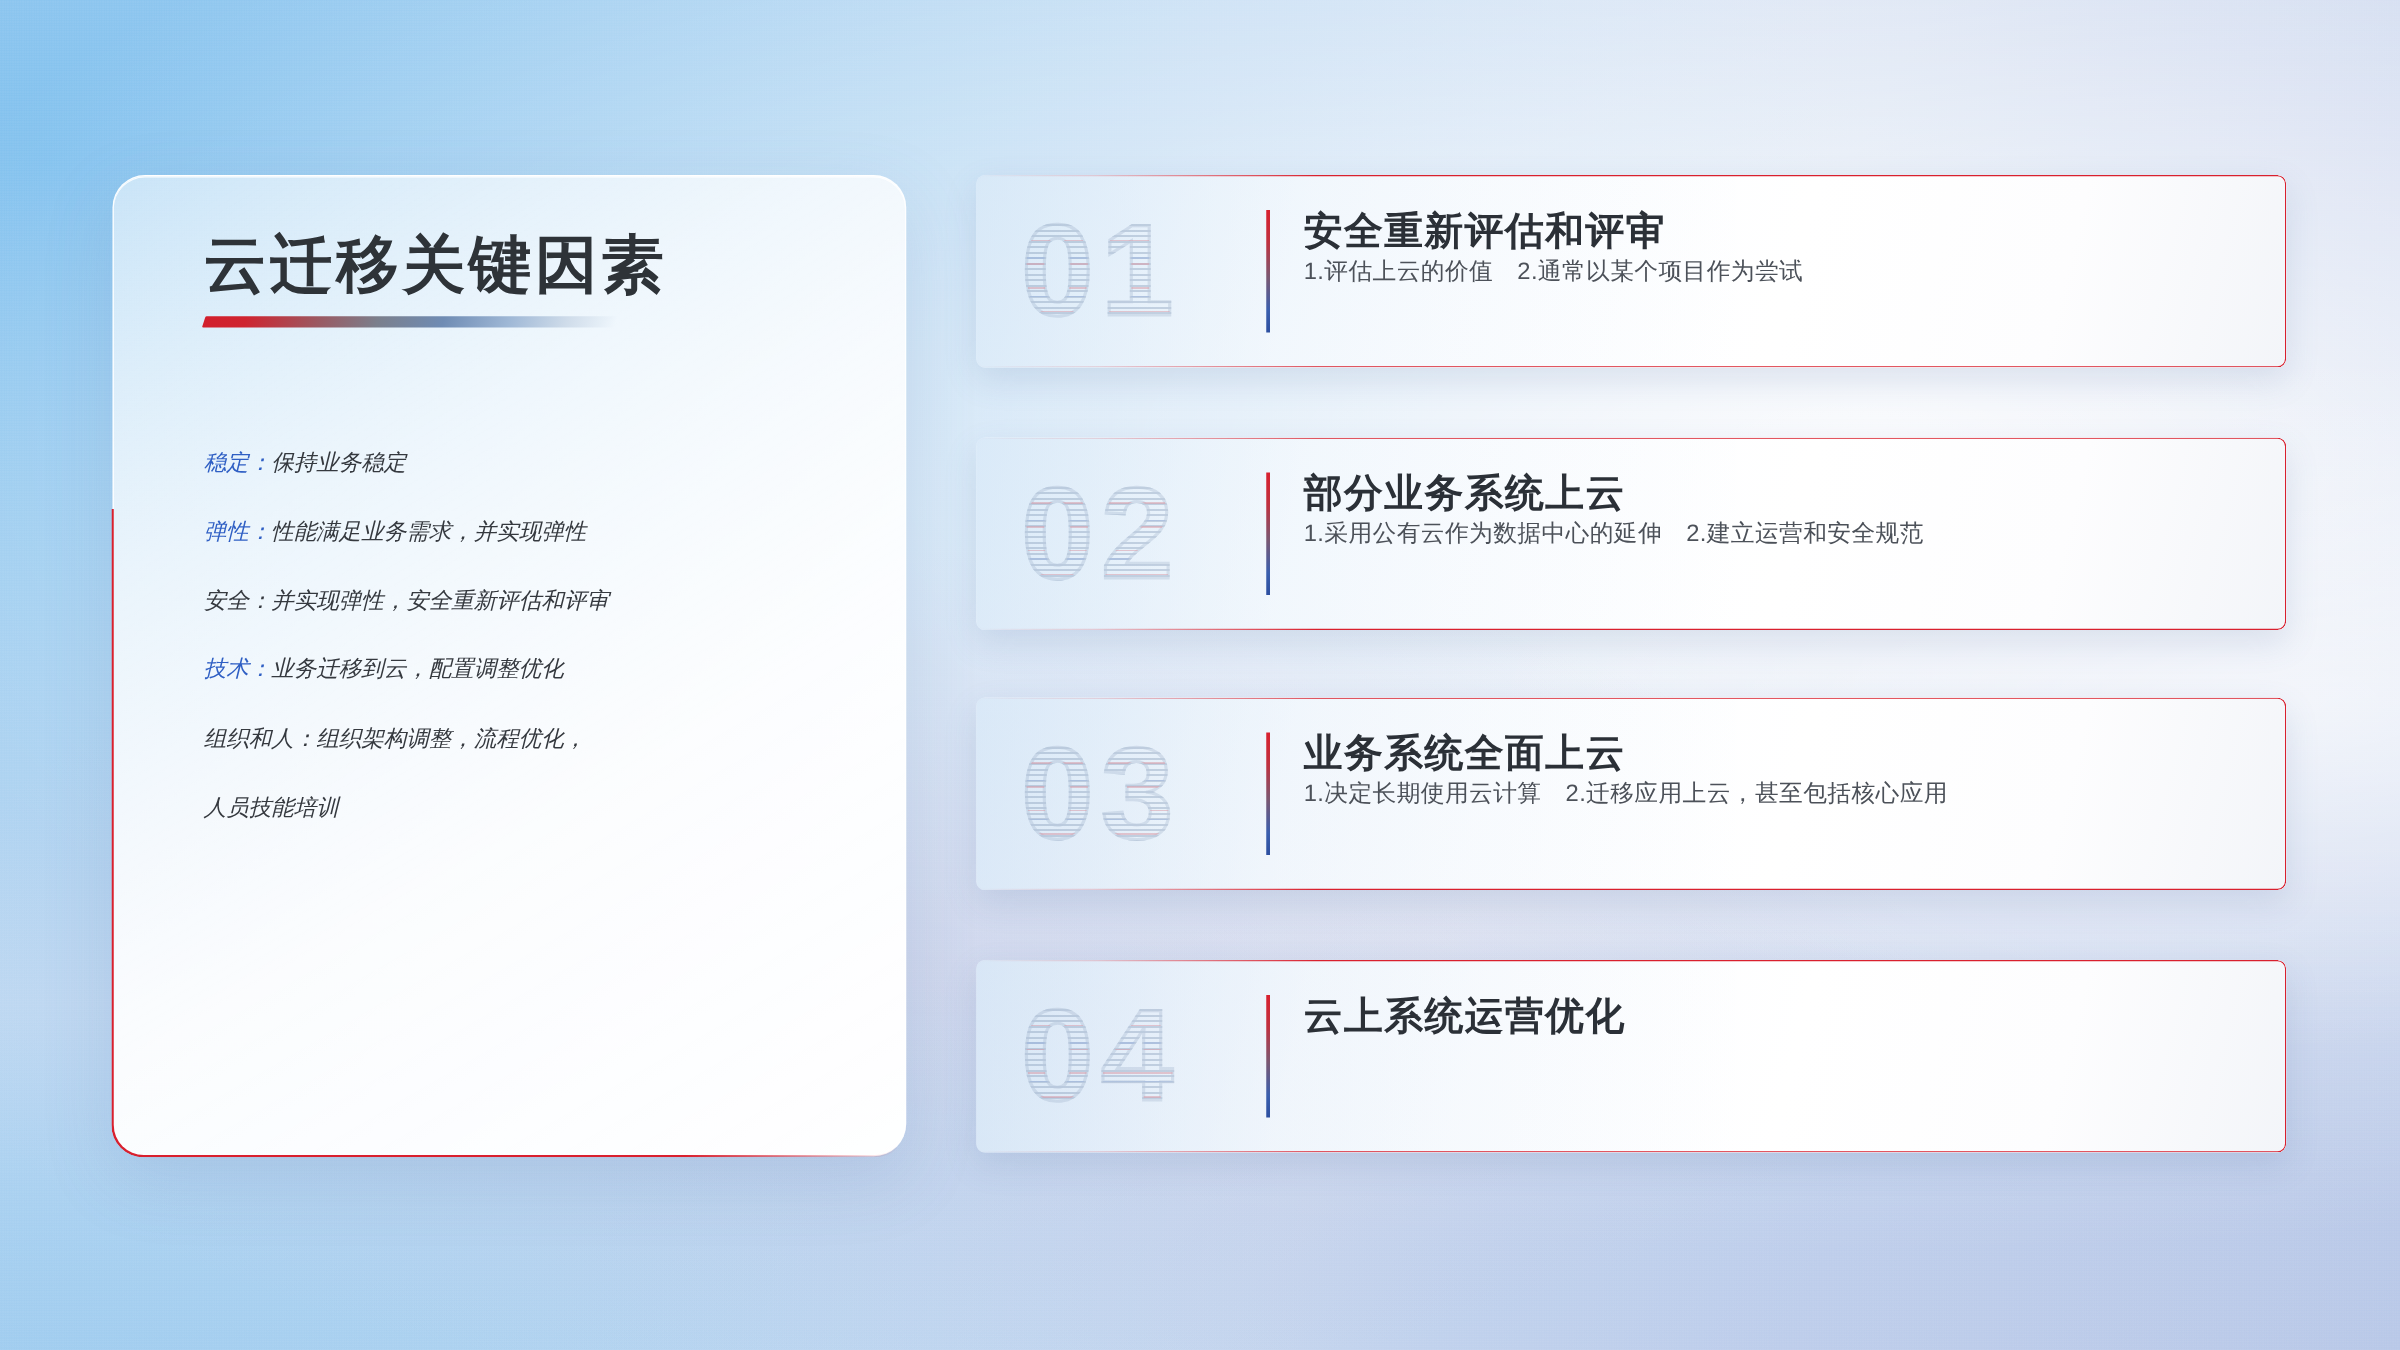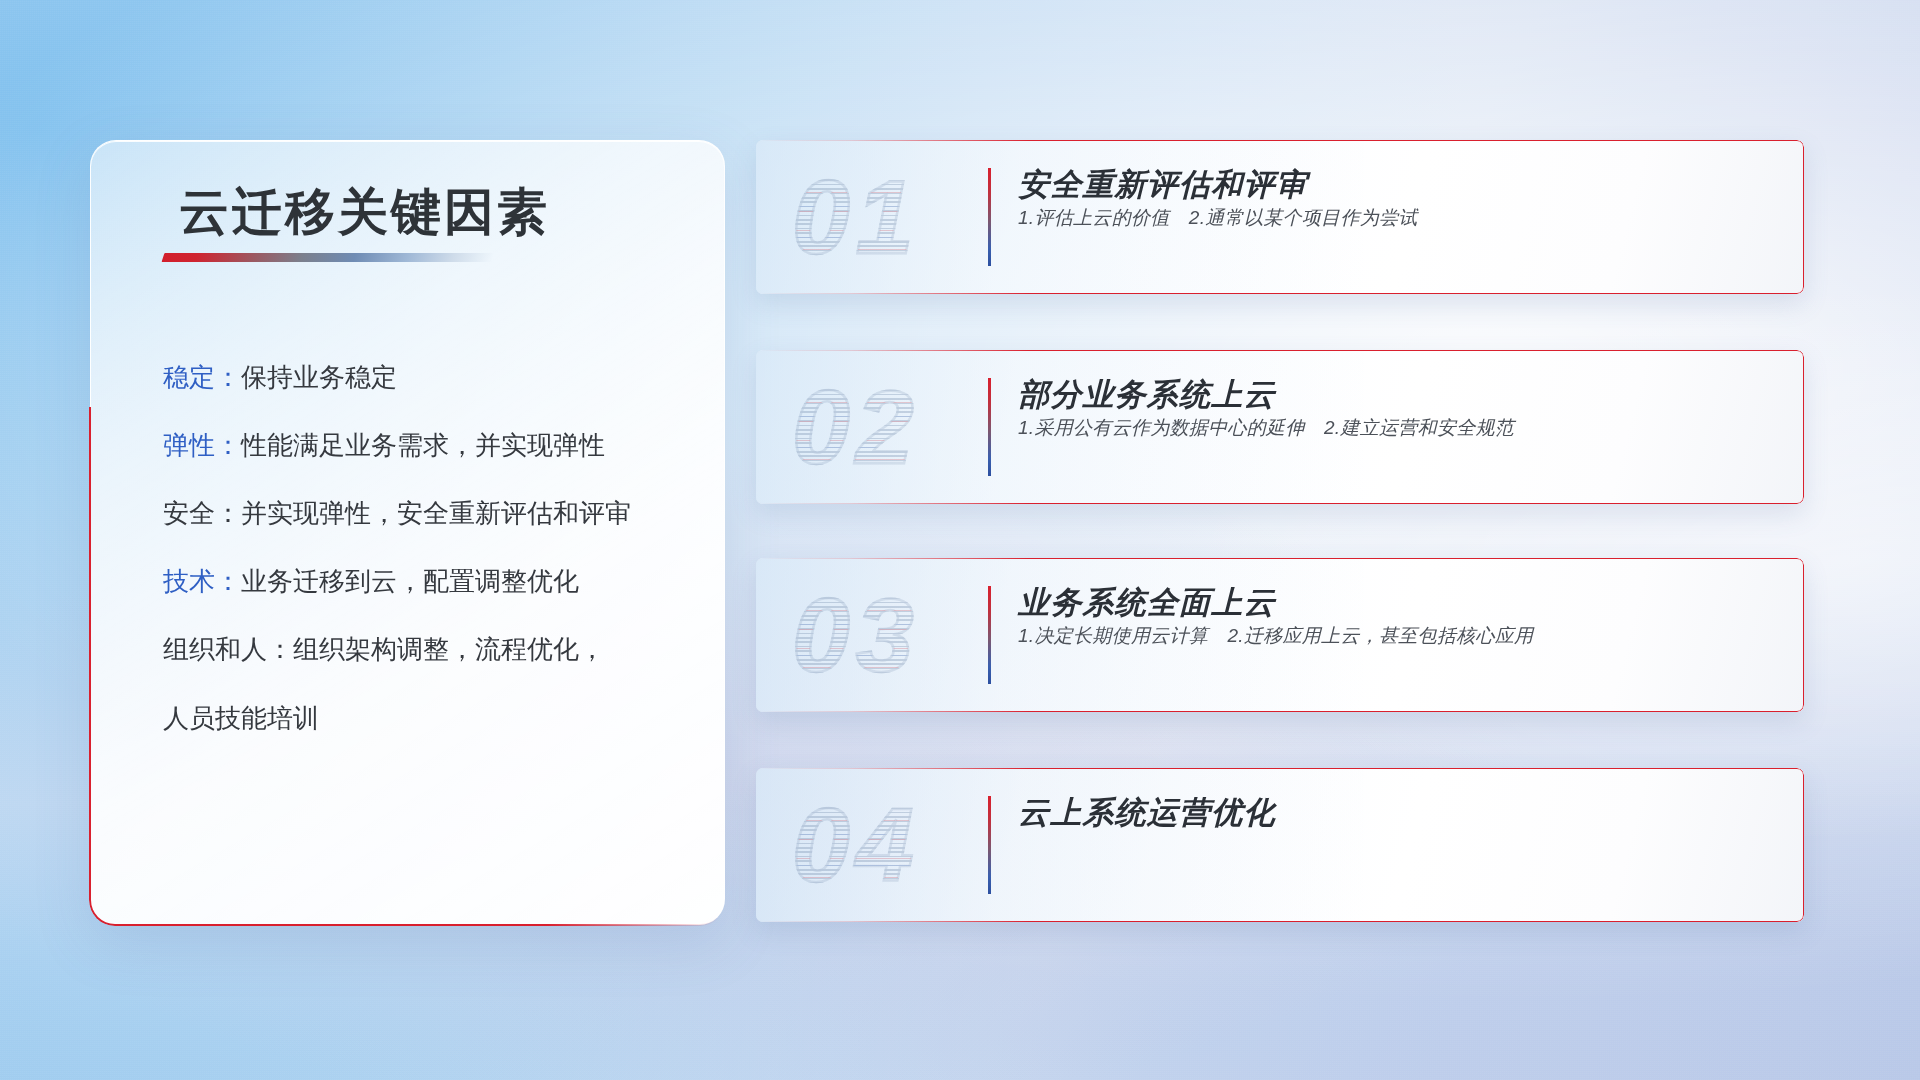--- a/index.html
+++ b/index.html
@@ -65,21 +65,21 @@
     border-bottom-left-radius: 26px;
     border-bottom-right-radius: 26px;
     border-right: 2px solid rgba(217,32,46,0.0);
     pointer-events: none;
     -webkit-mask-image: linear-gradient(to right, #000 0%, #000 72%, rgba(0,0,0,0) 99%);
             mask-image: linear-gradient(to right, #000 0%, #000 72%, rgba(0,0,0,0) 99%);
   }
 
   #panel-title {
     position: absolute;
-    left: 88px; top: 38px;
+    left: 72px; top: 38px;
     font-size: 50px;
     font-weight: 700;
     letter-spacing: 3px;
     color: #2e3338;
     white-space: nowrap;
   }
   #panel-title-rule {
     position: absolute;
     left: 72px; top: 112px;
     width: 330px; height: 9px;
@@ -91,31 +91,32 @@
     transform: skewX(-18deg);
     transform-origin: left center;
   }
 
   #factor-list {
     position: absolute;
     left: 72px; top: 215px;
     width: 500px;
   }
   .factor-row {
-    font-size: 26px;
+    font-size: 18px;
     line-height: 1.62;
     color: #35393f;
     margin-bottom: 26px;
     white-space: nowrap;
+    font-style: italic;
   }
   .factor-key { color: #2f5fc4; }
   .factor-key.muted { color: #35393f; text-align: center; }
 
   
-  #cards { position: absolute; left: 756px; top: 0; width: 1060px; height: 1080px; font-style: italic; }
+  #cards { position: absolute; left: 781px; top: 0; width: 1060px; height: 1080px; }
 
   .card {
     position: absolute;
     left: 0; width: 1048px; height: 154px;
     border-radius: 7px;
     background: linear-gradient(104deg,
         rgba(244,249,254,0.55) 0%,
         rgba(248,251,254,0.82) 16%,
         rgba(252,253,255,0.96) 38%,
         #ffffff 62%,

